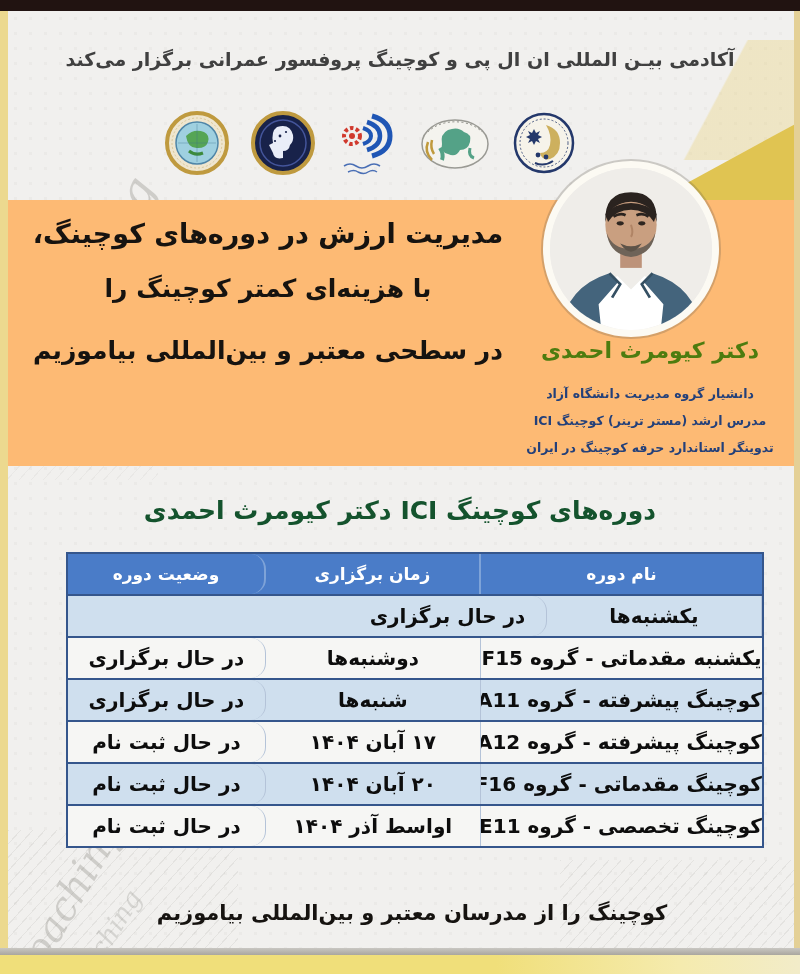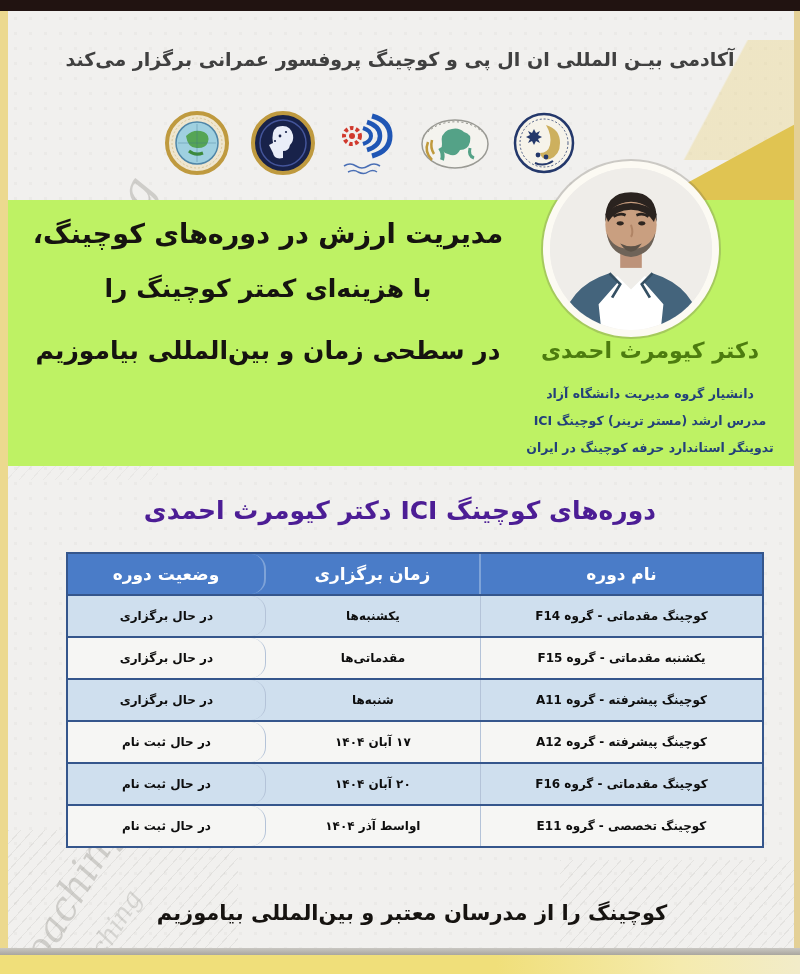--- a/index.html
+++ b/index.html
@@ -37,21 +37,21 @@
   
   .presents{position:absolute;left:0;top:48px;width:800px;text-align:center;
       direction:rtl;font-size:19px;font-weight:700;color:#404040;}
 
   
   .logo-row{position:absolute;left:30px;top:106px;width:680px;height:74px;
       display:flex;justify-content:center;align-items:center;gap:20px;}
   .logo-box{display:flex;align-items:center;justify-content:center;}
 
   
-  .banner{position:absolute;left:8px;top:200px;width:786px;height:266px;background:#bef264;}
+  .banner{position:absolute;left:8px;top:200px;width:786px;height:266px;background:#fdba74;}
   .banner-line{position:absolute;left:20px;width:480px;text-align:center;direction:rtl;
       color:#161310;font-weight:700;}
   .bl1{top:18px;font-size:27px;}
   .bl2{top:74px;font-size:25px;}
   .bl3{top:136px;font-size:25px;}
 
   
   .portrait{position:absolute;left:543px;top:161px;width:162px;height:162px;border-radius:50%;
       border:7px solid #fcfaf3;box-shadow:0 0 0 2px rgba(90,85,70,0.25);overflow:hidden;
       background:#efedea;z-index:5;}
@@ -60,29 +60,29 @@
   .instructor-name{position:absolute;left:500px;top:338px;width:300px;text-align:center;
       direction:rtl;font-size:22px;font-weight:700;color:#4d7c0f;z-index:6;}
   .cred{position:absolute;left:495px;width:310px;text-align:center;direction:rtl;
       font-size:12.5px;font-weight:700;color:#23407a;z-index:6;}
   .cred1{top:386px;}
   .cred2{top:413px;}
   .cred3{top:440px;}
 
   
   .section-title{position:absolute;left:0;top:496px;width:800px;text-align:center;
-      direction:rtl;font-size:25px;font-weight:700;color:#4c1d95;}
+      direction:rtl;font-size:25px;font-weight:700;color:#14532d;}
 
   
   .table{position:absolute;left:66px;top:552px;width:698px;direction:rtl;
       border:2px solid #35568c;background:#fff;box-sizing:border-box;}
   .t-head{display:flex;background:#4a7cc8;}
   .t-head .cell{color:#fff;font-size:17px;}
   .t-row{display:flex;border-top:2px solid #35568c;}
-  .t-row .cell{color:#0d0d0d;font-size:12px;}
+  .t-row .cell{color:#0d0d0d;font-size:20px;}
   .cell{box-sizing:border-box;height:40px;line-height:40px;text-align:center;
       font-weight:700;overflow:hidden;white-space:nowrap;}
   .c-name{width:40.5%;}
   .c-time{width:31%;}
   .c-status{width:28.5%;border-radius:15px;}
   .t-head .c-time,.t-head .c-status{border-right:2px solid #7ea3d8;}
   .t-row .c-time,.t-row .c-status{border-right:1px solid #b4c3d8;}
   .row-blue{background:#cfdfee;}
   .row-white{background:#f6f6f4;}
 
@@ -162,21 +162,21 @@
         <circle cx="26" cy="44" r="2.4" fill="#24386b"></circle>
         <circle cx="34" cy="46" r="2.4" fill="#24386b"></circle>
         <path d="M23 52 q9 4 18 -2" stroke="#24386b" stroke-width="2" fill="none"></path>
       </svg>
     </div>
   </div>
 
   <div class="banner">
     <div class="banner-line bl1">مدیریت ارزش در دوره‌های کوچینگ،</div>
     <div class="banner-line bl2">با هزینه‌ای کمتر کوچینگ را</div>
-    <div class="banner-line bl3">در سطحی زمان و بین‌المللی بیاموزیم</div>
+    <div class="banner-line bl3">در سطحی معتبر و بین‌المللی بیاموزیم</div>
   </div>
 
   <div class="portrait">
     <svg width="162" height="162" viewBox="0 0 120 120">
       <rect width="120" height="120" fill="#efede9"></rect>
       <rect x="52" y="58" width="16" height="16" fill="#bd937a"></rect>
       <path d="M24 120 q3 -30 26 -40 l10 10 l10 -10 q23 10 26 40z" fill="#ffffff"></path>
       <path d="M8 120 q4 -32 36 -42 l6 7 l-14 16 l2 19z" fill="#44647c"></path>
       <path d="M112 120 q-4 -32 -36 -42 l-6 7 l14 16 l-2 19z" fill="#44647c"></path>
       <path d="M44 78 l8 8 l-6 10 M76 78 l-8 8 l6 10" stroke="#355063" stroke-width="2" fill="none"></path>
@@ -200,27 +200,26 @@
   <div class="section-title">دوره‌های کوچینگ ICI دکتر کیومرث احمدی</div>
 
   <div class="table">
     <div class="t-head">
       <div class="cell c-name">نام دوره</div>
       <div class="cell c-time">زمان برگزاری</div>
       <div class="cell c-status">وضعیت دوره</div>
     </div>
 
     <div class="t-row row-blue">
-      <div class="cell c-name">کوچینگ مقدماتی - گروه F14</div>
       <div class="cell c-time">یکشنبه‌ها</div>
       <div class="cell c-status">در حال برگزاری</div>
     </div>
     <div class="t-row row-white">
       <div class="cell c-name">یکشنبه مقدماتی - گروه F15</div>
-      <div class="cell c-time">مقدماتی‌ها</div>
+      <div class="cell c-time">دوشنبه‌ها</div>
       <div class="cell c-status">در حال برگزاری</div>
     </div>
     <div class="t-row row-blue">
       <div class="cell c-name">کوچینگ پیشرفته - گروه A11</div>
       <div class="cell c-time">شنبه‌ها</div>
       <div class="cell c-status">در حال برگزاری</div>
     </div>
     <div class="t-row row-white">
       <div class="cell c-name">کوچینگ پیشرفته - گروه A12</div>
       <div class="cell c-time">۱۷ آبان ۱۴۰۴</div>

